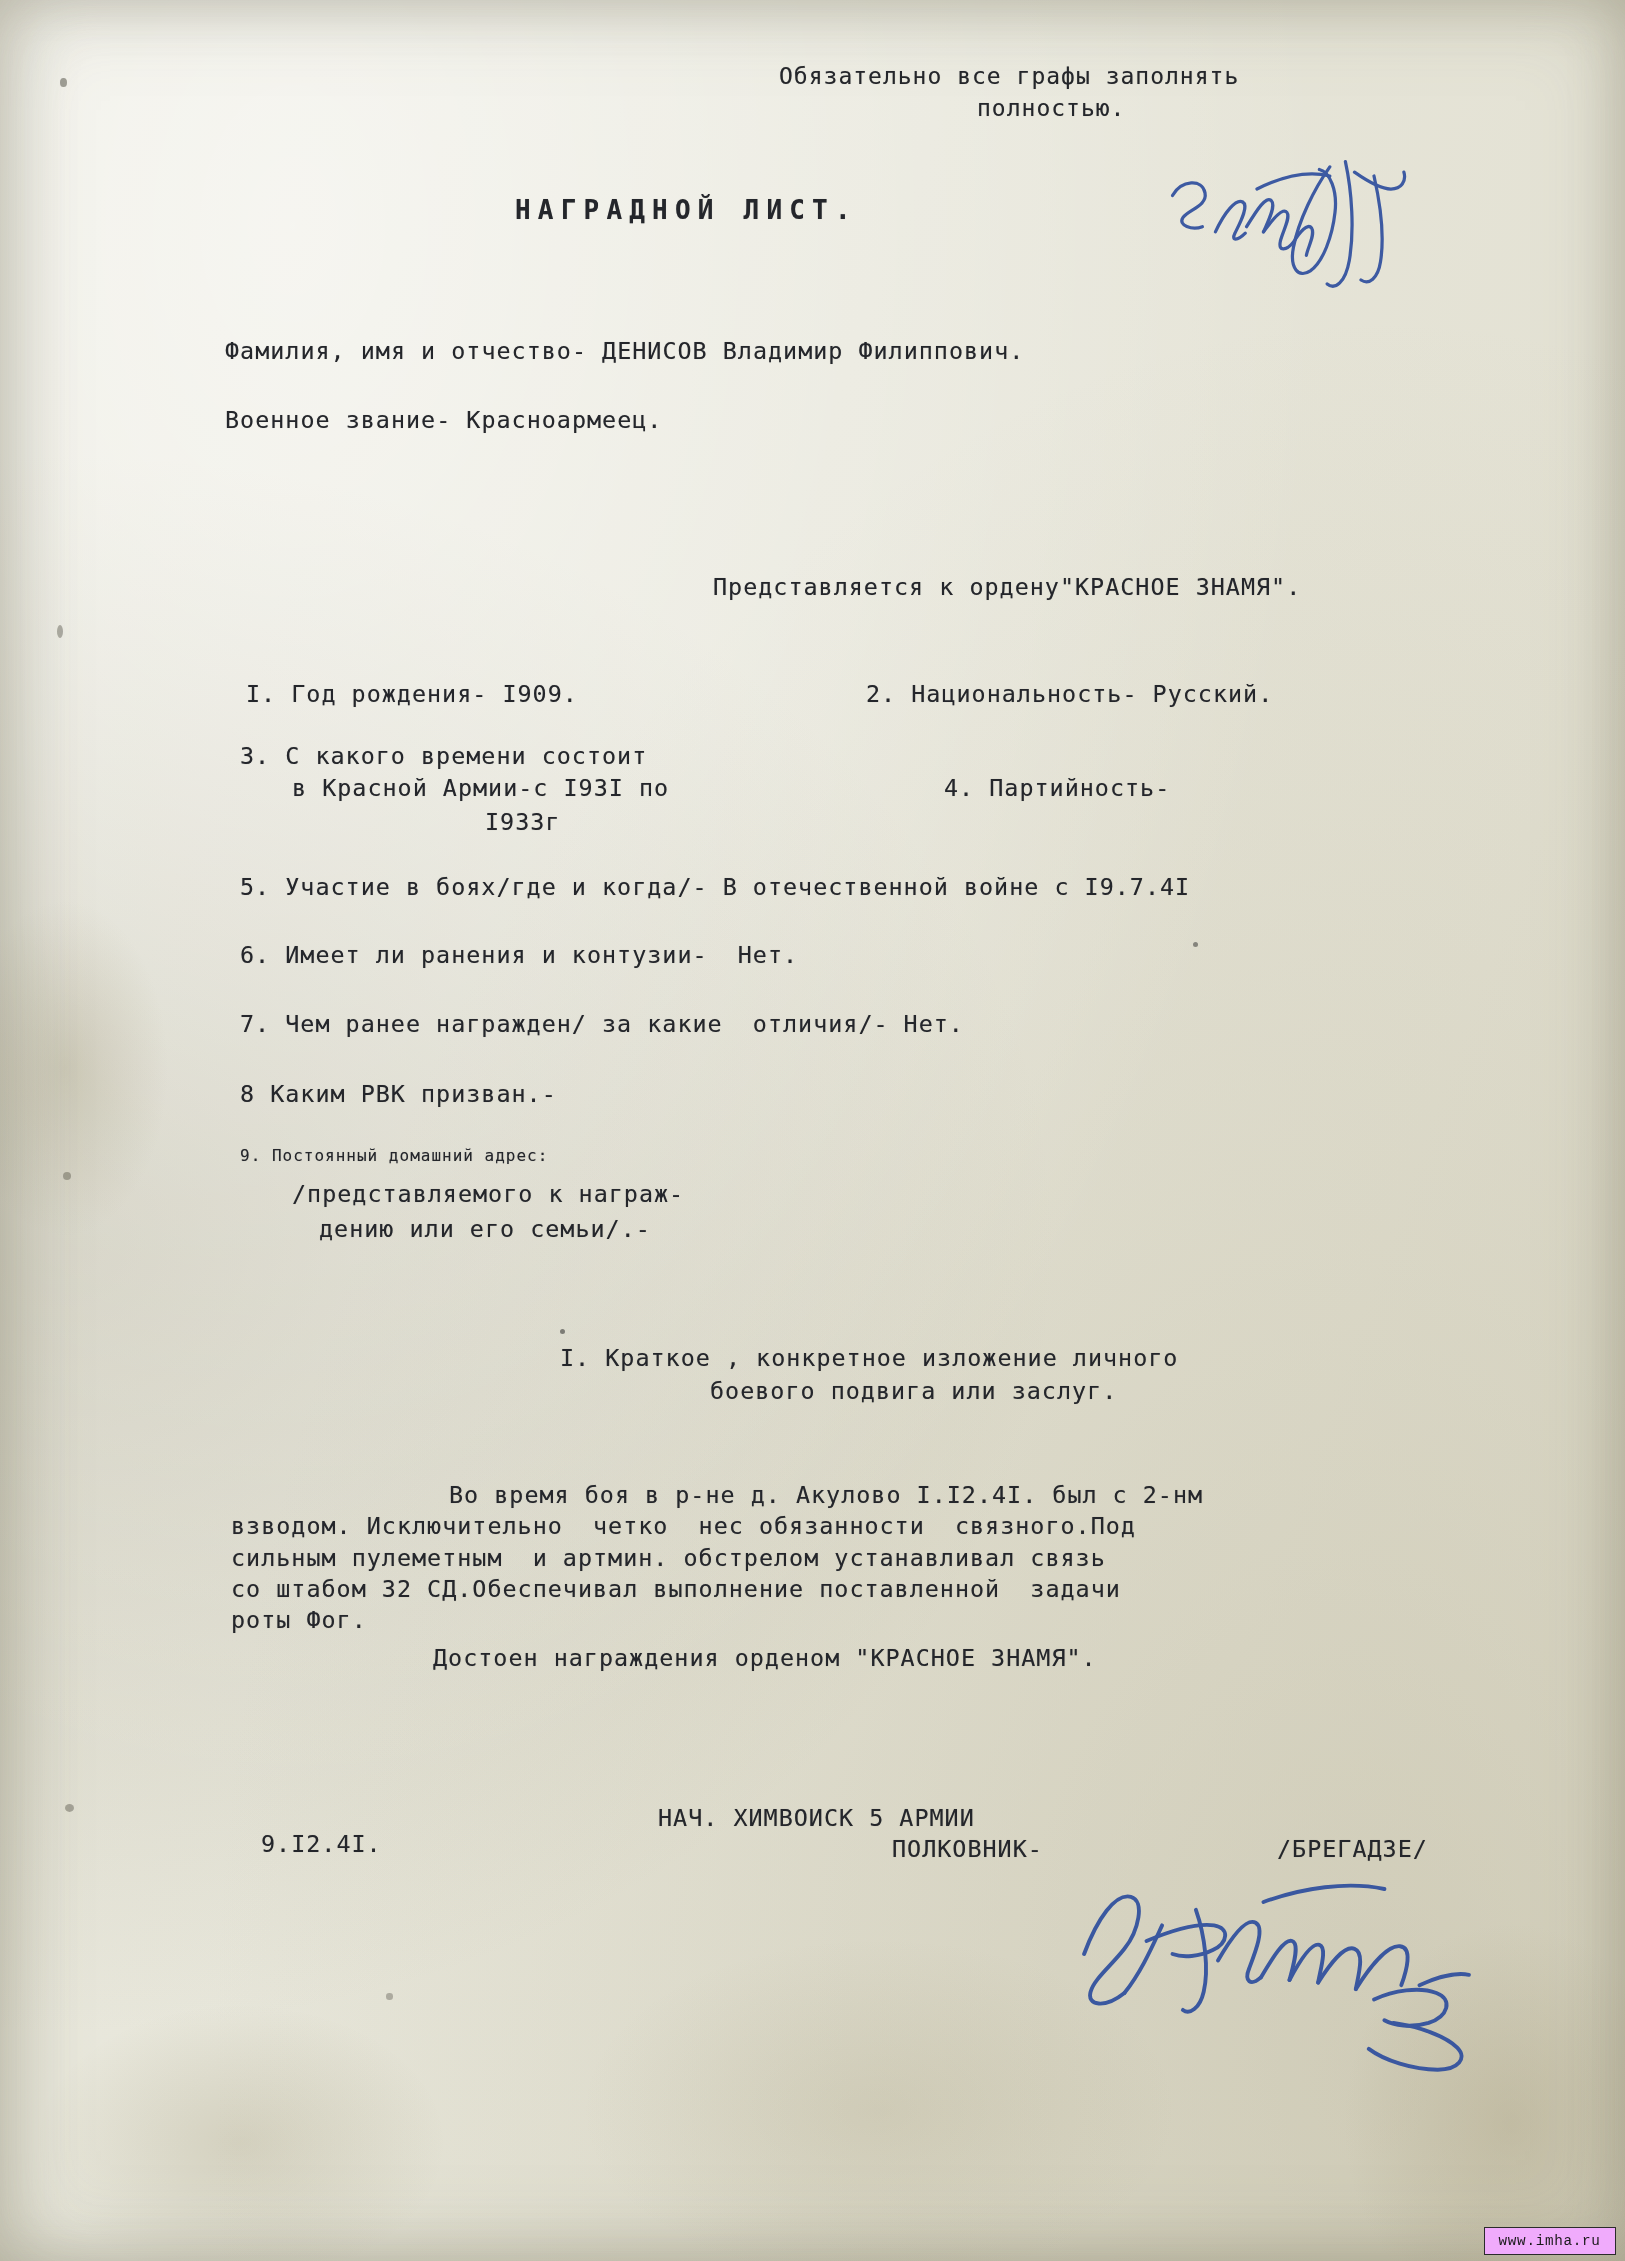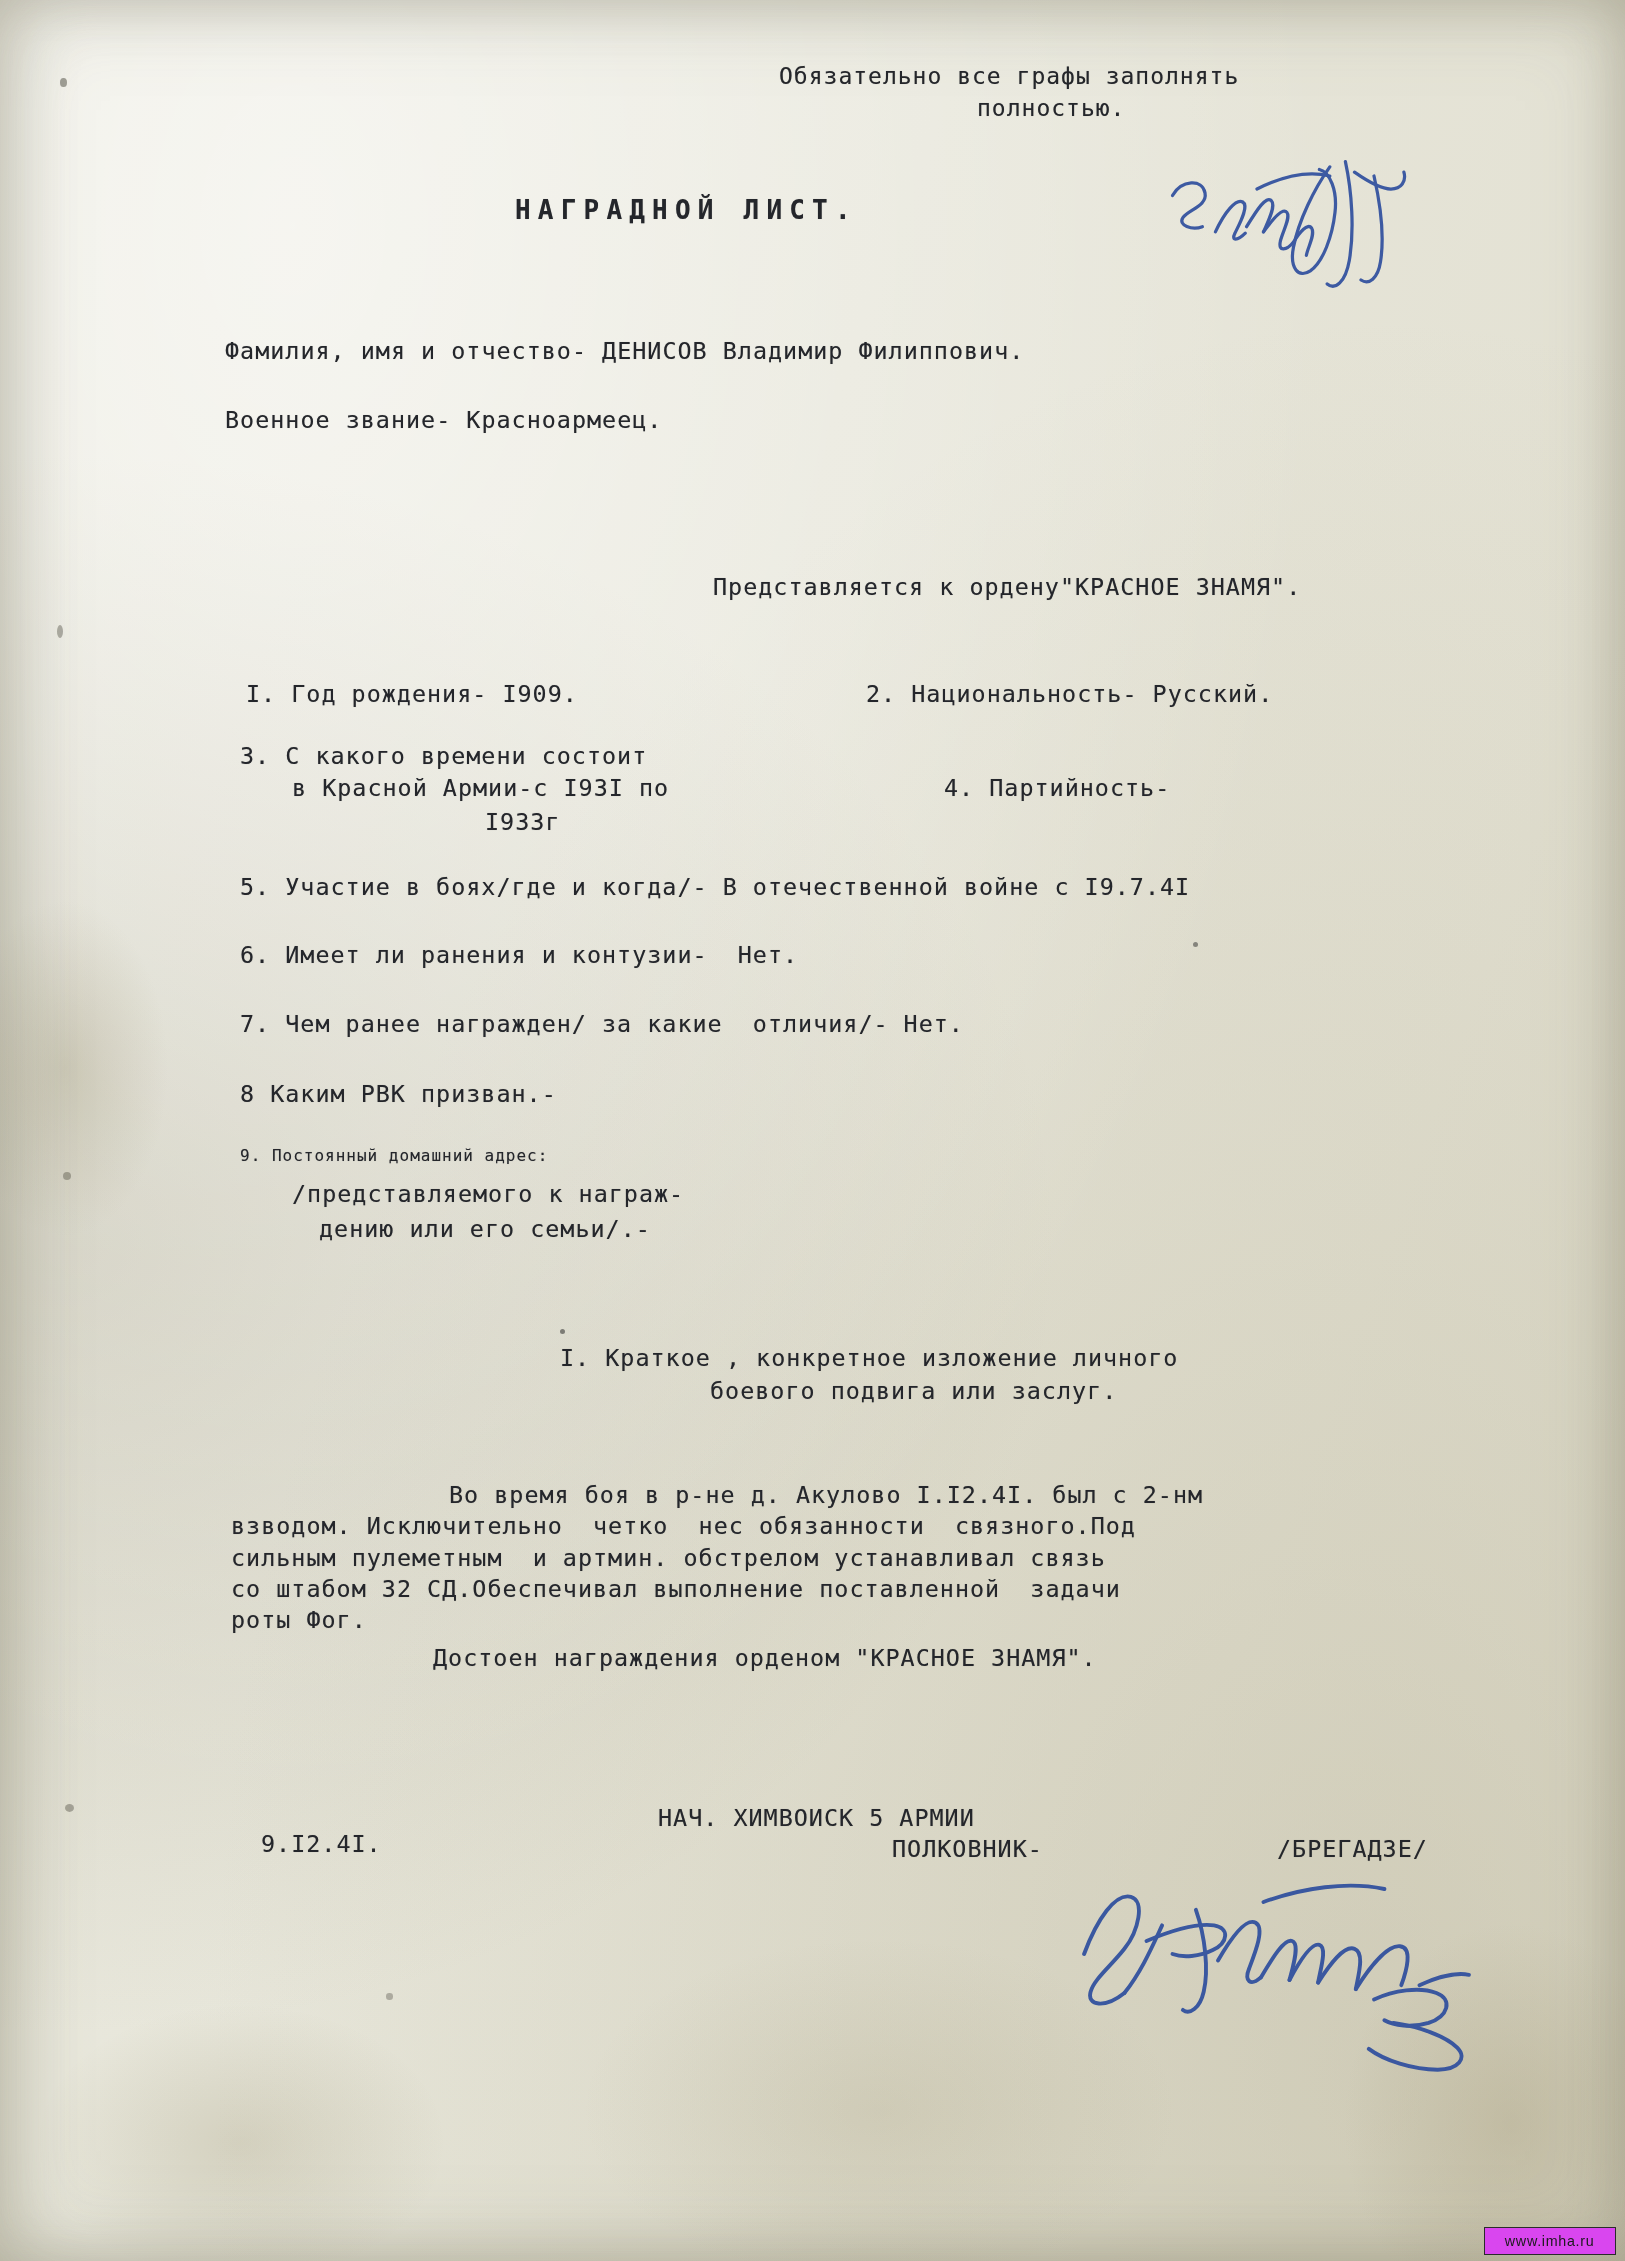--- a/index.html
+++ b/index.html
@@ -106,23 +106,23 @@
     pointer-events: none;
   }
   .ink svg { display: block; }
 
   .watermark {
     position: absolute;
     right: 10.4px;
     bottom: 6.5px;
     width: 130px;
     height: 26px;
-    background: #d946ef;
+    background: #f0abfc;
     border: 1.3px solid #2b2b2b;
-    font-family: Liberation Sans, sans-serif;
+    font-family: Liberation Mono, monospace;
     font-size: 14.3px;
     color: #1a1a1a;
     display: flex;
     align-items: center;
     justify-content: center;
     letter-spacing: 0.7px;
   }
 
   .speck {
     position: absolute;

